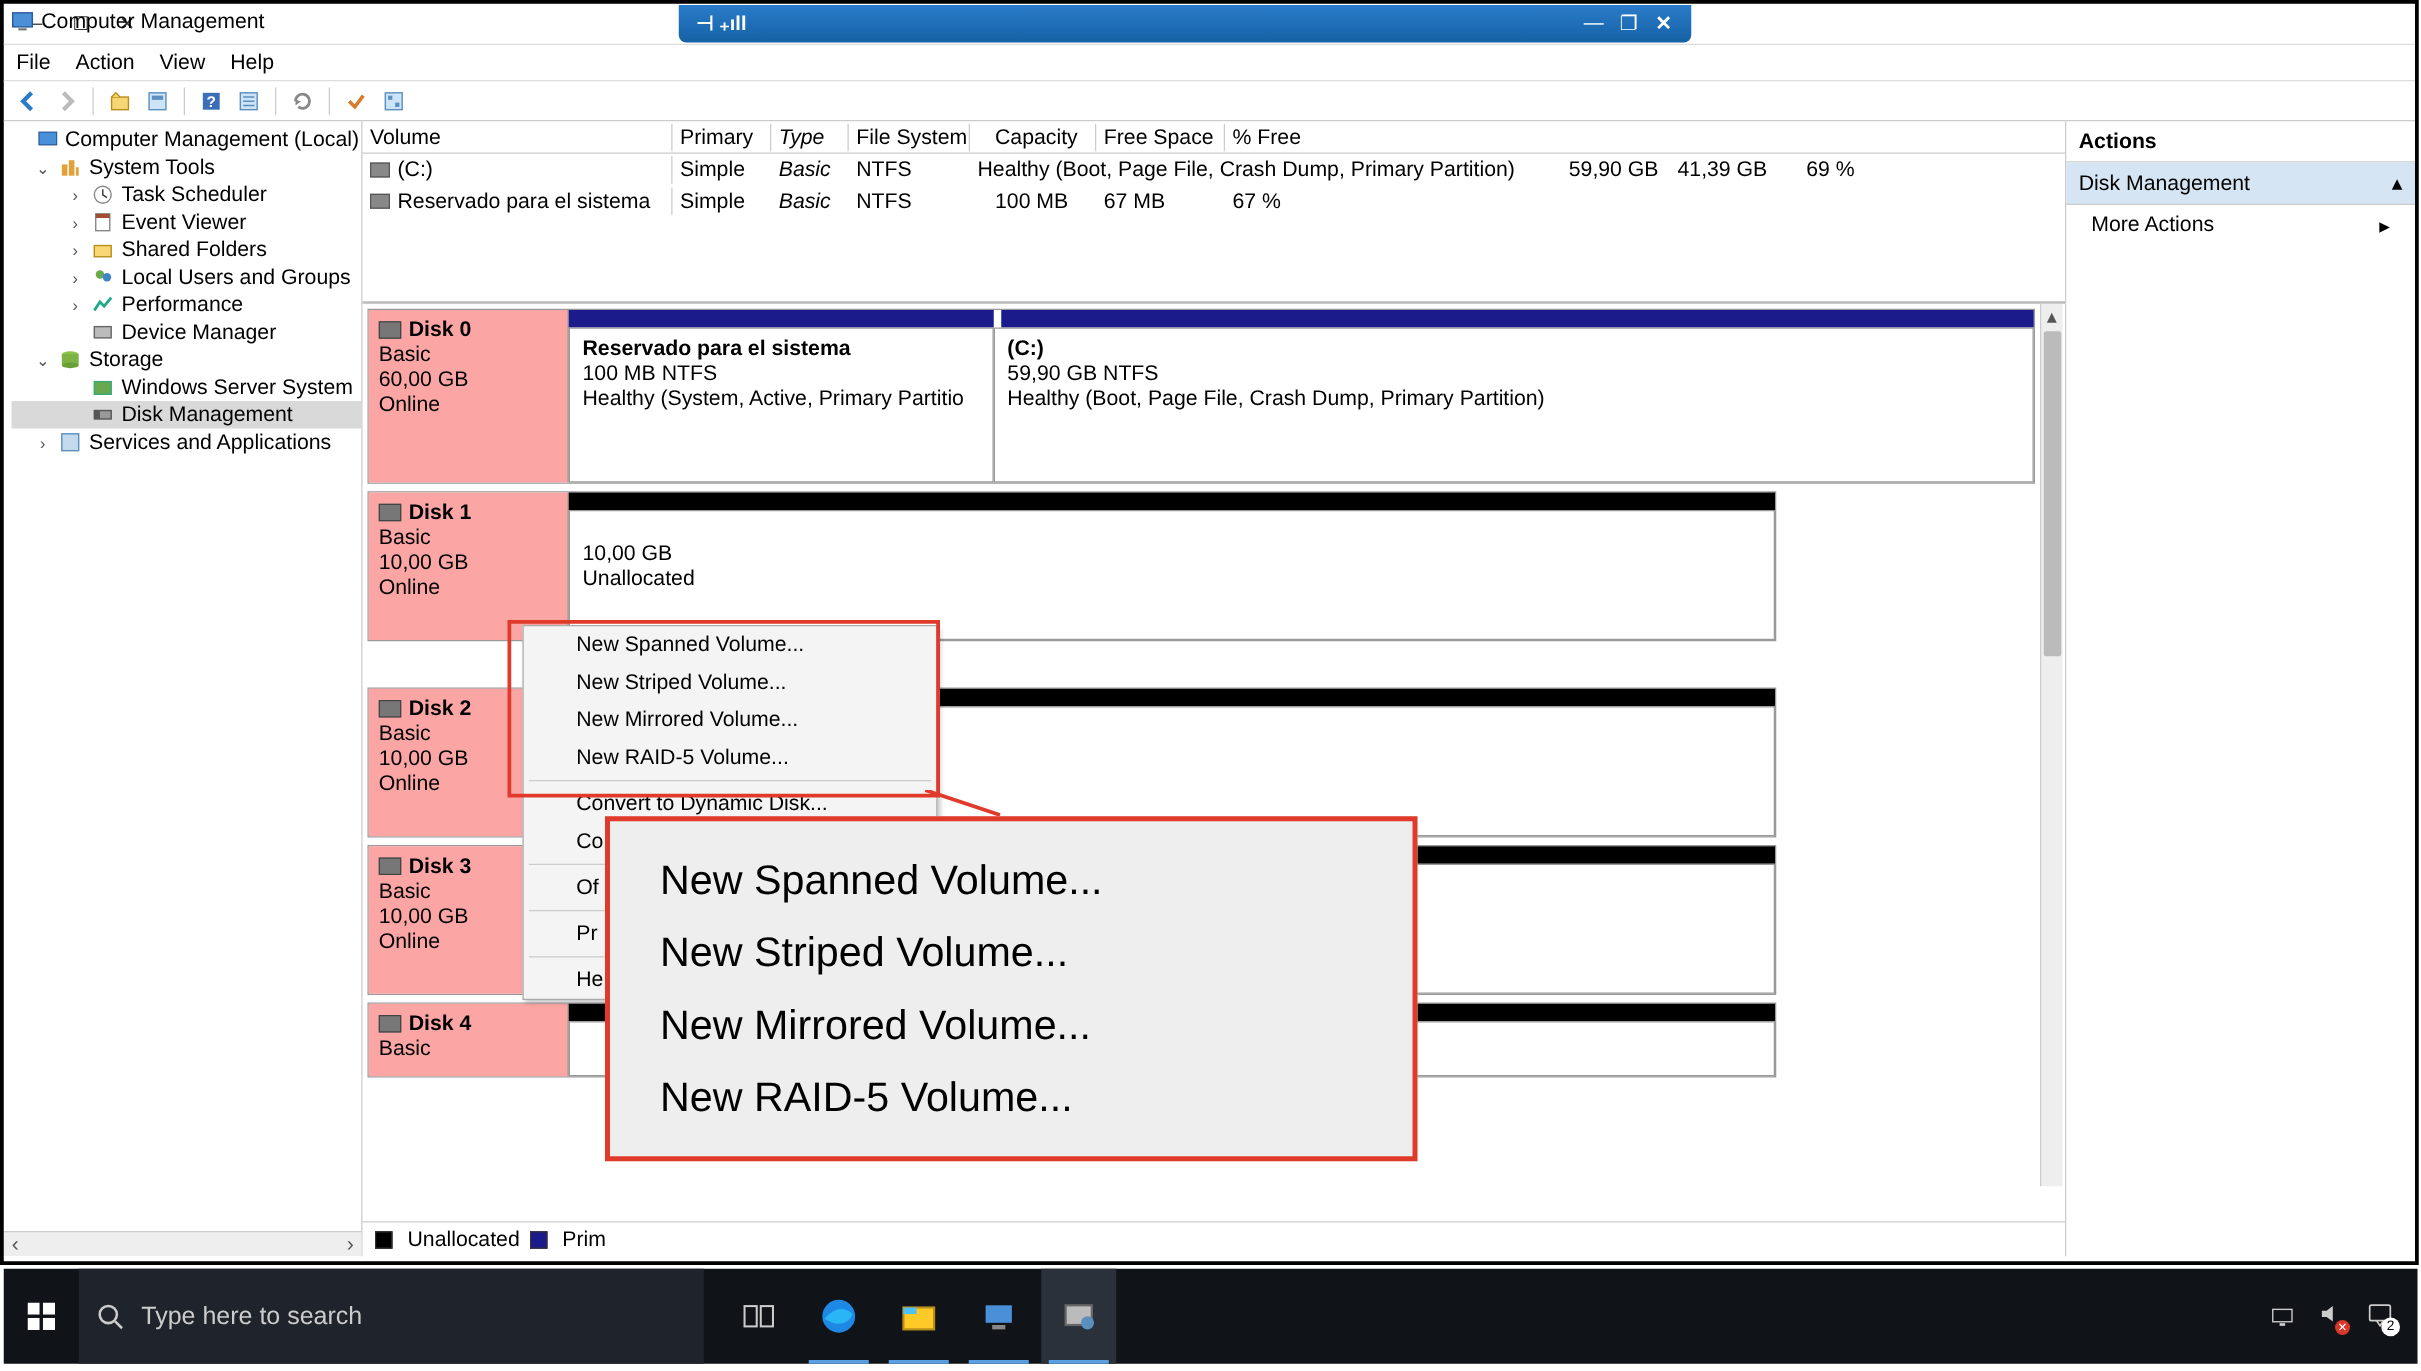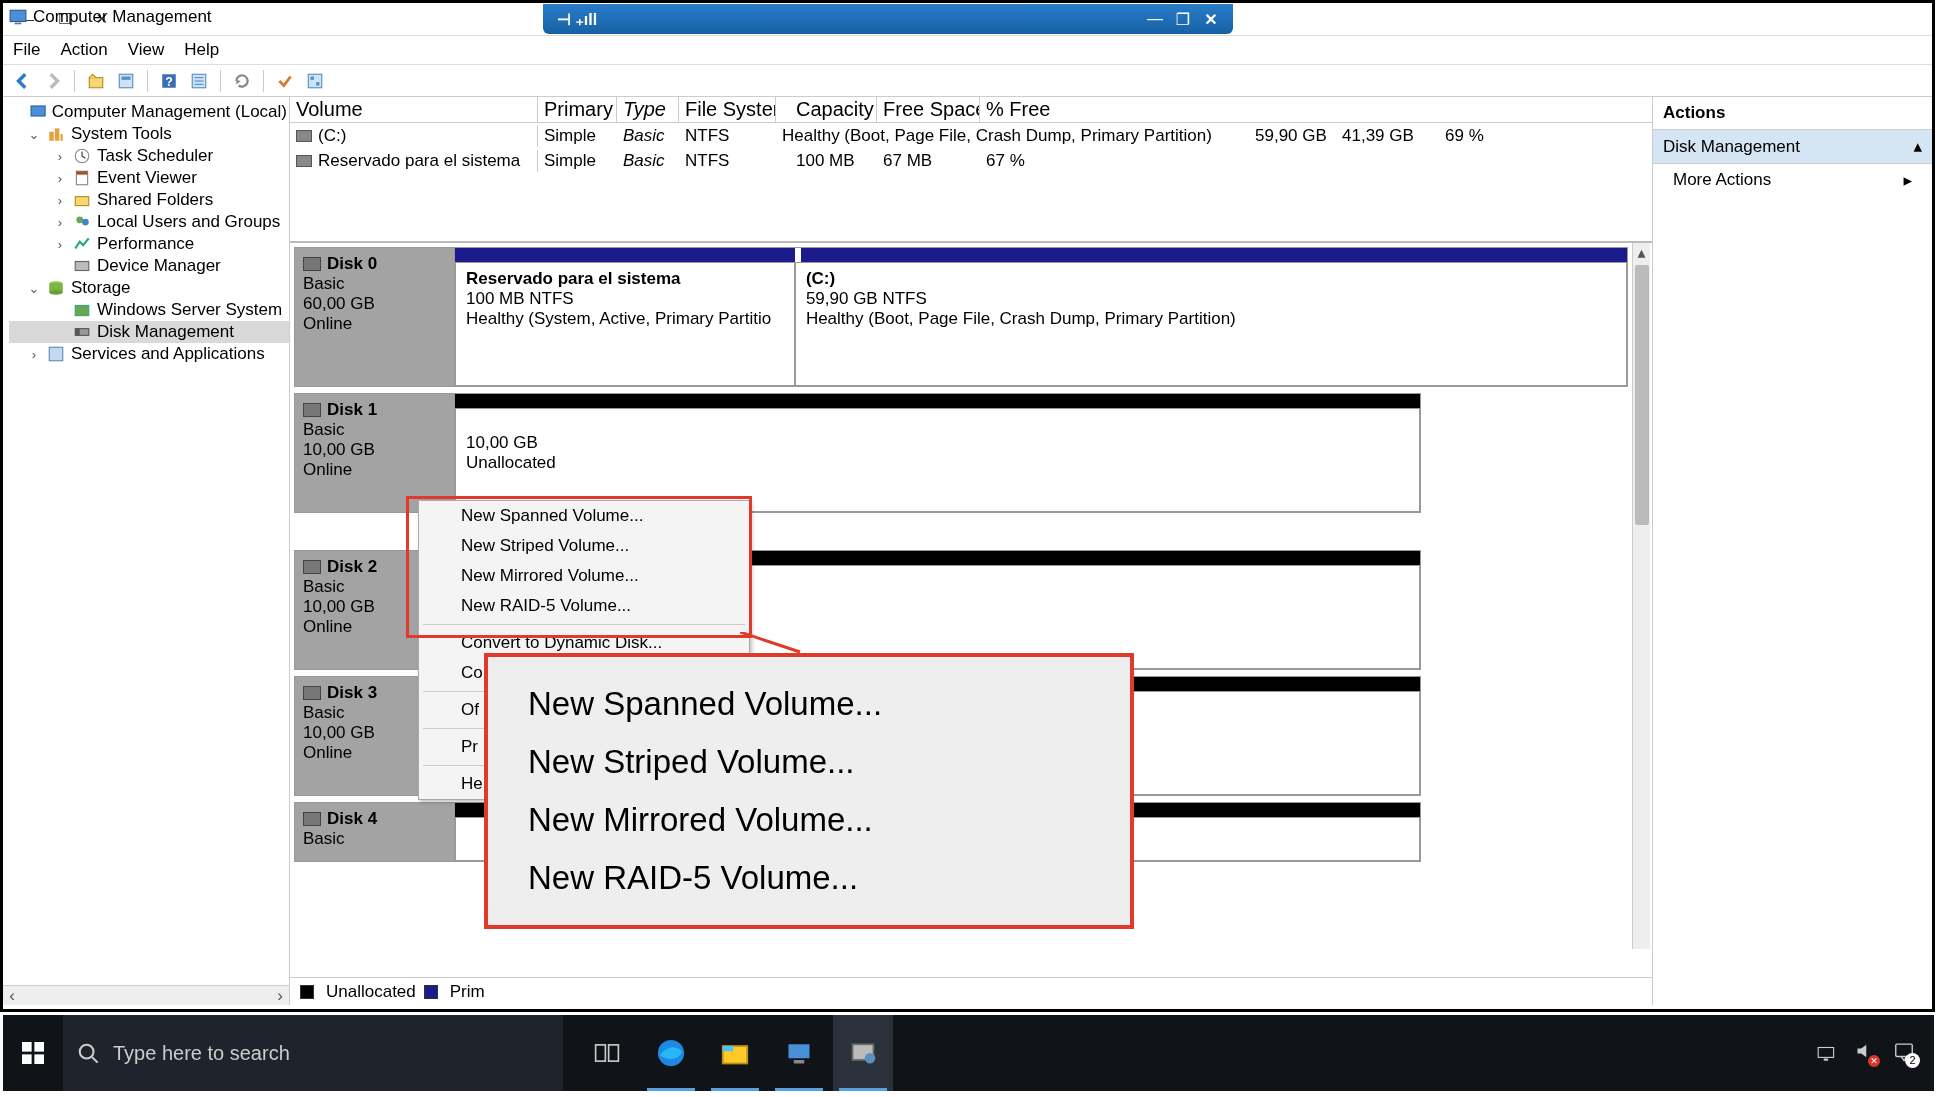--- a/index.html
+++ b/index.html
@@ -6,21 +6,21 @@
 body { background: #fff; width: 1937px; height: 1097px; overflow: hidden; position: relative; }
 
 
 .app-window { border: 3px solid #000; width: 1935px; height: 1012px; position: relative; background: #fff; }
 
 
 .outer-titlebar { height: 32px; display: flex; align-items: center; justify-content: space-between; padding: 0 16px; }
 .outer-titlebar .win-btns { display: flex; gap: 24px; padding-right: 10px; }
 .outer-titlebar .win-btns span { font-size: 15px; color: #333; cursor: default; }
 .inner-titlebar-wrap { position: absolute; left: 540px; top: 0; height: 32px; display: flex; align-items: center; }
-.inner-titlebar { background: linear-gradient(to bottom, #2a7cc9, #1561a5); color: #fff; height: 30px; width: 690px; display: flex; align-items: center; justify-content: flex-end; border-radius: 0 0 6px 6px; padding-right: 12px; font-size: 16px; gap: 8px;}
+.inner-titlebar { background: linear-gradient(to bottom, #2a7cc9, #1561a5); color: #fff; height: 30px; width: 810px; display: flex; align-items: center; justify-content: flex-end; border-radius: 0 0 6px 6px; padding-right: 12px; font-size: 16px; gap: 8px;}
 .inner-titlebar .ic { width: 20px; height: 20px; display:inline-flex; align-items:center; justify-content:center; }
 .inner-titlebar .left-ic { margin-right: auto; margin-left: 14px; color:#fff; font-weight:bold;}
 
 
 .app-title-row { position: absolute; left: 6px; top: 4px; display: flex; align-items: center; gap: 6px; font-size: 17px; }
 .app-title-row .ico { width: 18px; height: 18px; }
 
 
 .menu-bar { height: 30px; border-top: 1px solid #ddd; border-bottom: 1px solid #ddd; display: flex; align-items: center; padding-left: 10px; gap: 20px; font-size: 17px; }
 .menu-bar span { cursor: default; }
@@ -38,32 +38,32 @@
 
 
 .tree { padding: 4px 0 4px 6px; }
 .tree-item { display:flex; align-items:center; gap:6px; padding: 1px 2px; white-space: nowrap;}
 .tree-item .tw { width:14px; text-align:center; color:#555; font-size:13px;}
 .tree-item .ico { width:18px; height:18px; display:inline-block; }
 .tree-item.selected { background: #d9d9d9; }
 .indent1 { padding-left: 18px; } .indent2 { padding-left: 44px; }
 
 
-.vol-header { display:flex; border-bottom: 1px solid #ccc; font-size: 20px; height: 26px; align-items:center;}
+.vol-header { display:flex; border-bottom: 1px solid #ccc; font-size: 17px; height: 26px; align-items:center;}
 .vol-header > div, .vol-row > div { border-right: 1px solid #ccc; padding: 1px 6px; overflow:hidden; white-space:nowrap;}
 .vol-header > div:last-child, .vol-row > div:last-child { border-right:none;}
 .vol-row { display:flex; font-size: 17px; height: 25px; align-items: center; }
 .vol-row .dico{ width:16px; height:12px; background:#888; border:1px solid #555; display:inline-block; margin-right:6px; vertical-align:middle;}
 .c-vol{width:248px;} .c-lay{width:79px;} .c-typ{width:62px;font-style:italic;} .c-fs{width:97px;} .c-stat{width:459px;} .c-cap{width:87px;margin-left:14px;} .c-fsp{width:103px;} .c-pf{flex:1;}
 .vol-list { height: 120px; border-bottom: 2px solid #bbb; overflow:auto; }
 
 
 .disk-graph { flex:1; overflow-y:auto; position:relative; padding-right:20px;}
 .disk-row { display:flex; margin: 4px 4px 6px 4px; border:1px solid #999; min-height: 112px;}
-.disk-info { width: 160px; border-right:1px solid #999; padding: 6px 8px; font-size:17px; background:#a3a3a3;}
+.disk-info { width: 160px; border-right:1px solid #999; padding: 6px 8px; font-size:17px; background:#fca5a5;}
 .disk-info .dname{ font-weight:bold; display:flex; align-items:center; gap:6px;}
 .disk-info .dico{ width:18px; height:14px; background:#777; border:1px solid #444; display:inline-block;}
 .disk-parts { flex:1; display:flex; flex-direction:column;}
 .part-head { height:14px; display:flex; }
 .part-head .seg { height:100%; }
 .part-body { flex:1; display:flex; }
 .partition { border:1px solid #999; padding:6px 10px; font-size:17px; overflow:hidden;}
 .partition .pname{font-weight:bold;}
 .primary-color { background: #1b1b8c; } .unalloc-color{ background:#000; }
 

